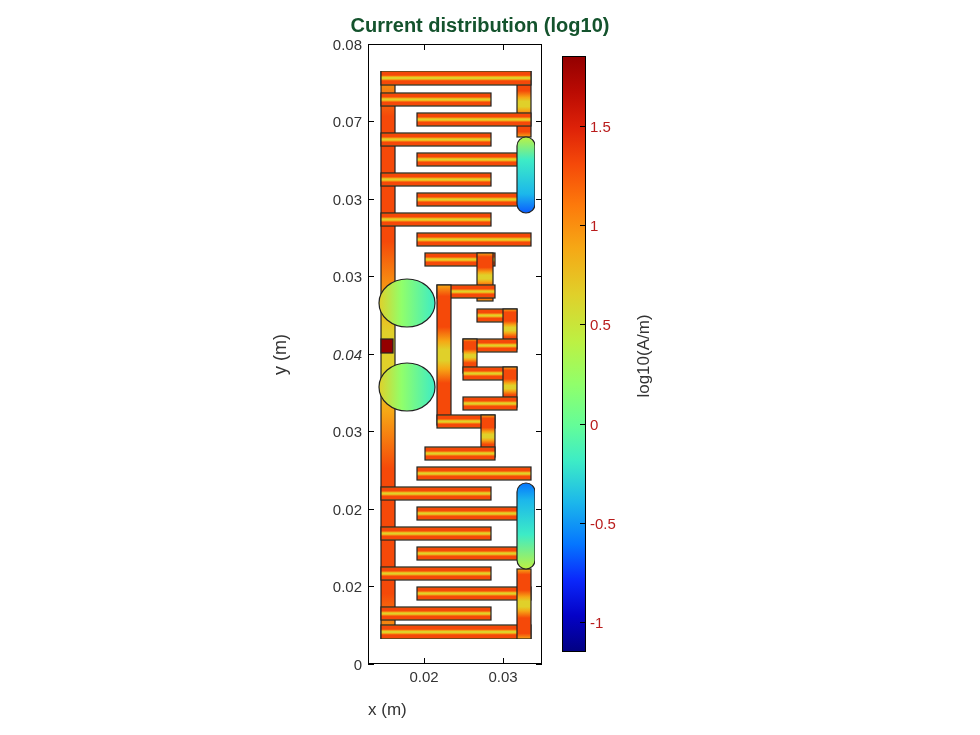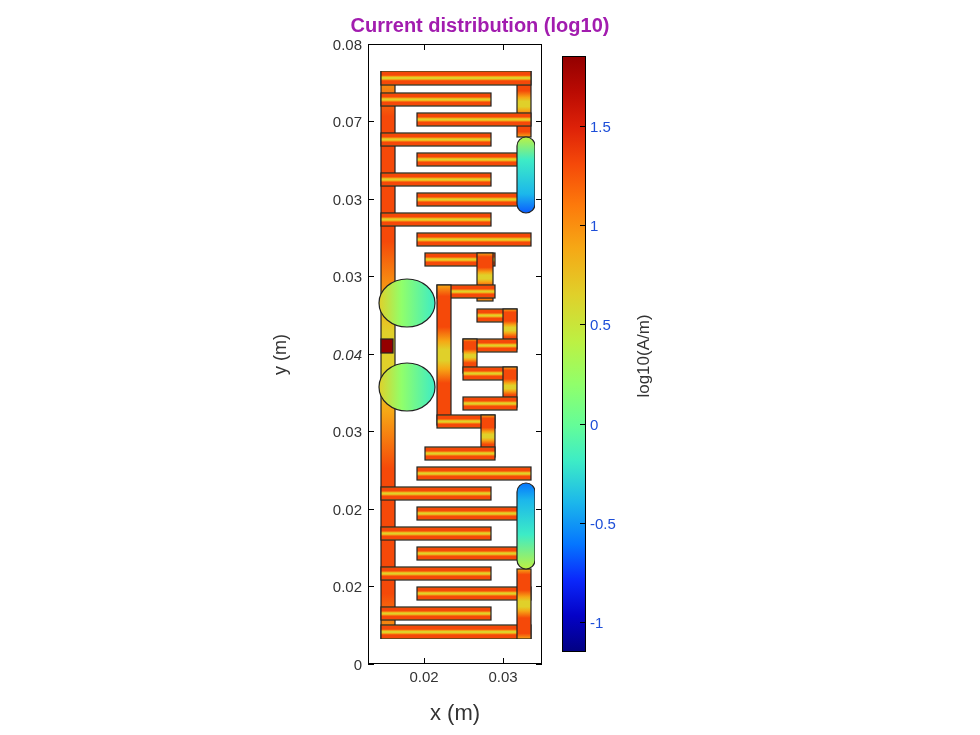--- a/index.html
+++ b/index.html
@@ -1,34 +1,34 @@
 <!DOCTYPE html>
 <html><head>
 <meta charset="utf-8">
 <style>
   html,body{margin:0;padding:0;width:980px;height:735px;background:#fff;font-family:Helvetica,Arial,sans-serif;color:#333}
   .figure{position:absolute;left:0;top:0;width:980px;height:735px}
-  .title{position:absolute;left:340px;top:14px;width:280px;text-align:center;font-weight:bold;font-size:20px;color:#a21caf}
+  .title{position:absolute;left:340px;top:14px;width:280px;text-align:center;font-weight:bold;font-size:20px;color:#14532d}
   .axes{position:absolute;left:368px;top:44px;width:174px;height:620px;border:1px solid #000;box-sizing:border-box;background:#fff}
   .plot-img{position:absolute;left:8px;top:26px;width:158px;height:568px}
-  .xlabel{position:absolute;left:368px;top:700px;width:174px;text-align:center;font-size:22px;color:#333}
+  .xlabel{position:absolute;left:368px;top:700px;width:174px;font-size:17px;color:#333}
   .ylabel{position:absolute;left:300px;top:44px;width:20px;height:620px}
   .ylabel span{position:absolute;left:-40px;top:300px;display:block;transform:rotate(-90deg);transform-origin:center;font-size:18px;color:#333;white-space:nowrap}
   .xtick{position:absolute;top:668px;font-size:15px;color:#333;transform:translateX(-50%)}
   .ytick{position:absolute;left:318px;font-size:15px;color:#333;text-align:right;width:44px;transform:translateY(-50%)}
   .xtmark{position:absolute;top:658px;width:1px;height:6px;background:#000}
   .xtmark2{position:absolute;top:44px;width:1px;height:6px;background:#000}
   .ytmark{position:absolute;left:368px;height:1px;width:6px;background:#000}
   .ytmark2{position:absolute;left:536px;height:1px;width:6px;background:#000}
   .colorbar{position:absolute;left:562px;top:56px;width:24px;height:596px;border:1px solid #000;box-sizing:border-box}
   .colorbar-grad{width:100%;height:100%;background:linear-gradient(to top,
      #020183 0%, #0402c7 6%, #0b28fb 12%, #0576ff 18%, #1cb7eb 25%,
      #3decc6 32%, #64fd98 38%, #91ff6a 45%, #bcf143 52%, #e0d02a 60%,
      #f6a715 68%, #fd7a0b 75%, #f54909 82%, #de2208 88%, #bb0b03 94%, #940000 100%)}
-  .ctick{position:absolute;left:590px;font-size:15px;color:#1d4ed8;transform:translateY(-50%)}
+  .ctick{position:absolute;left:590px;font-size:15px;color:#b91c1c;transform:translateY(-50%)}
   .ctmark{position:absolute;left:580px;width:6px;height:1px;background:#000}
   .clabel{position:absolute;left:642px;top:56px;width:20px;height:596px}
   .clabel span{position:absolute;left:-40px;top:290px;display:block;transform:rotate(-90deg);transform-origin:center;font-size:17px;color:#333;white-space:nowrap}
 </style>
 </head>
 <body>
 
 <div class="figure">
 
   <div class="title">Current distribution (log10)</div>

